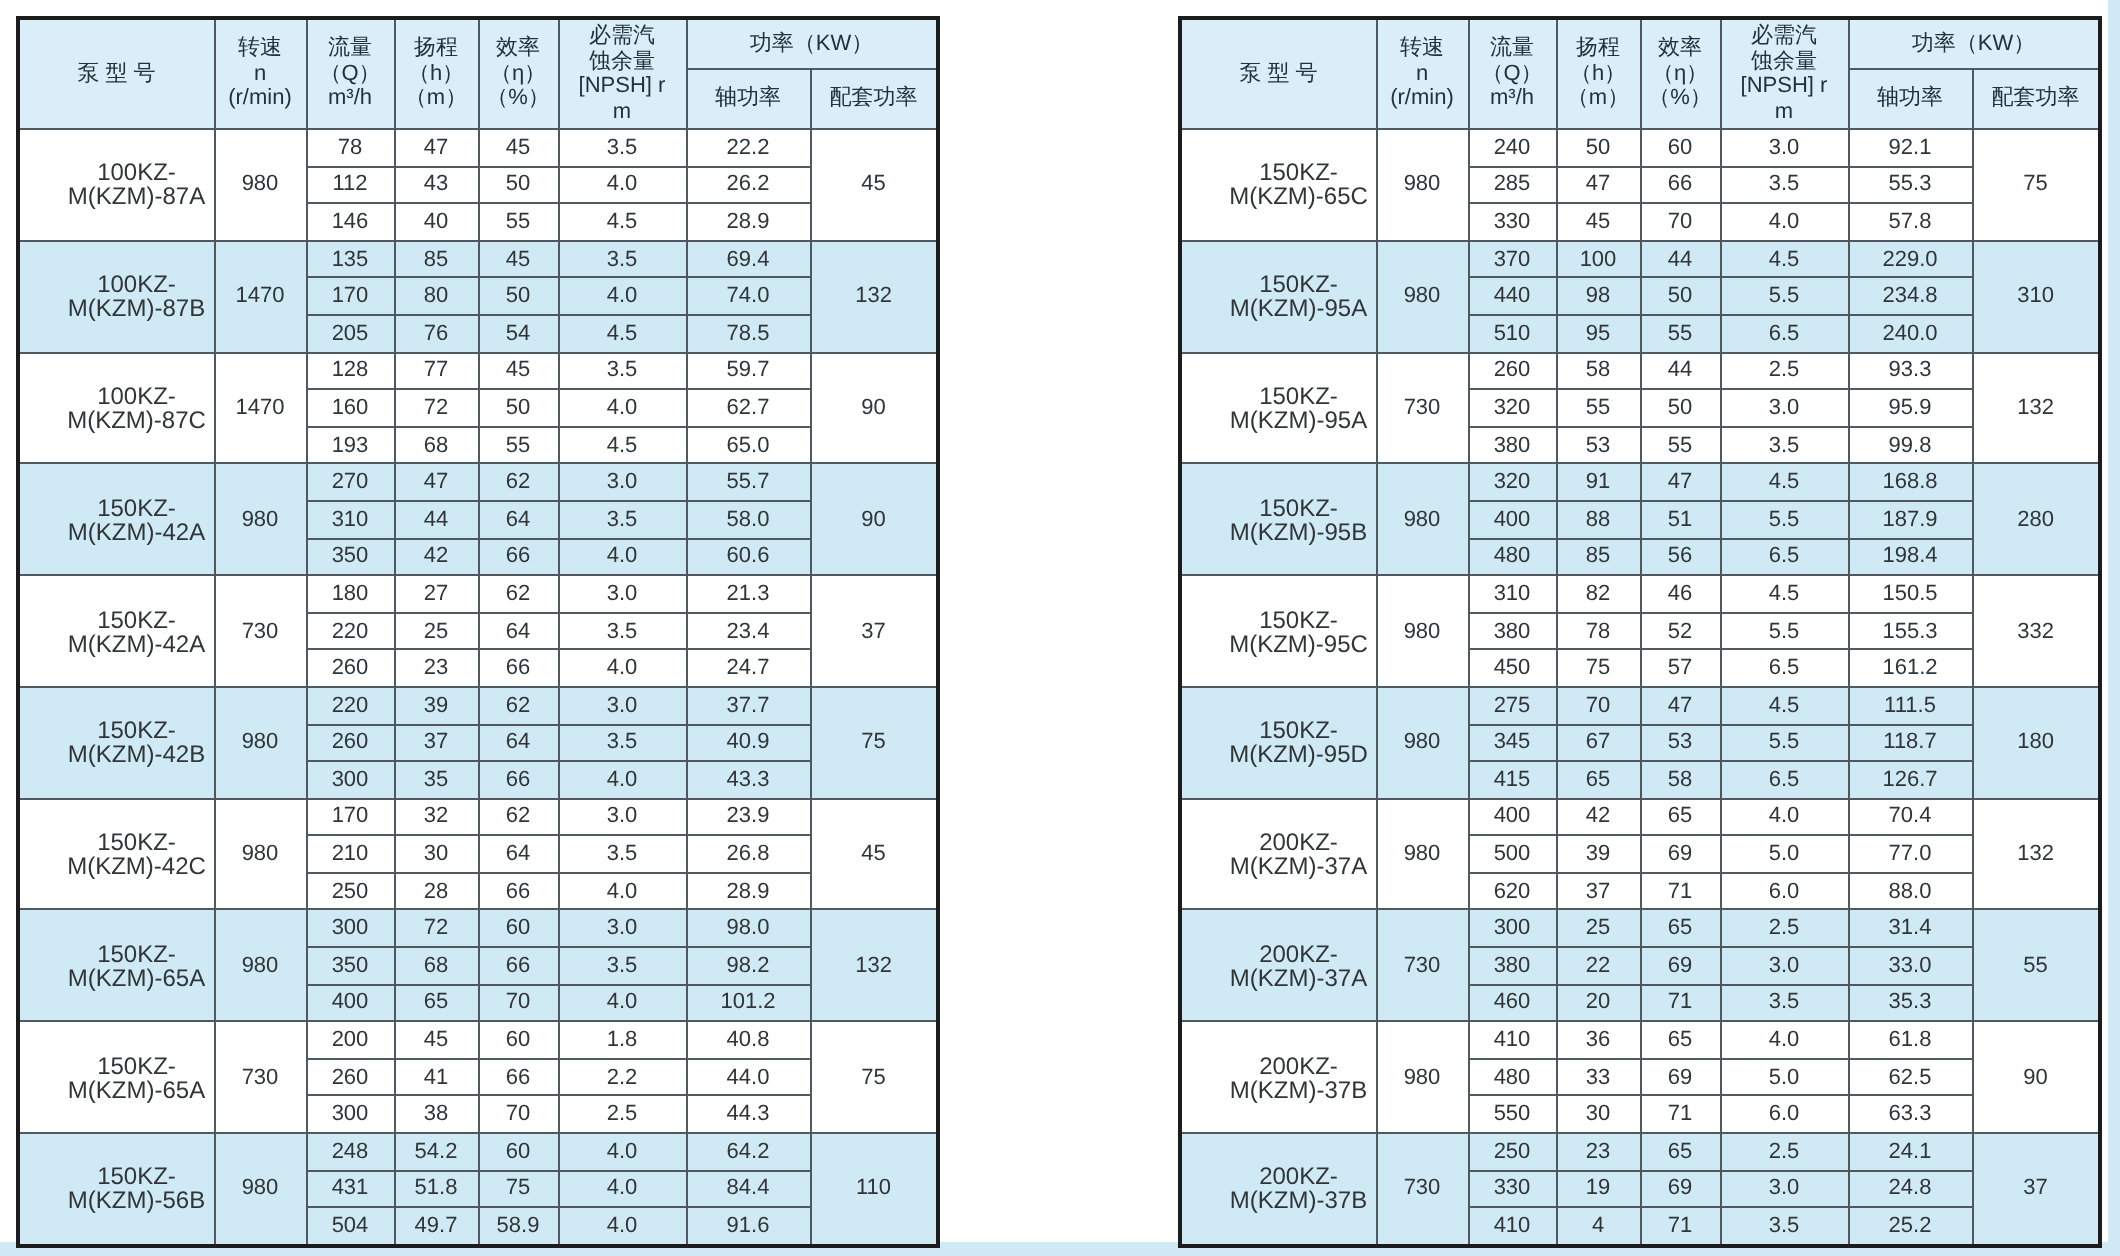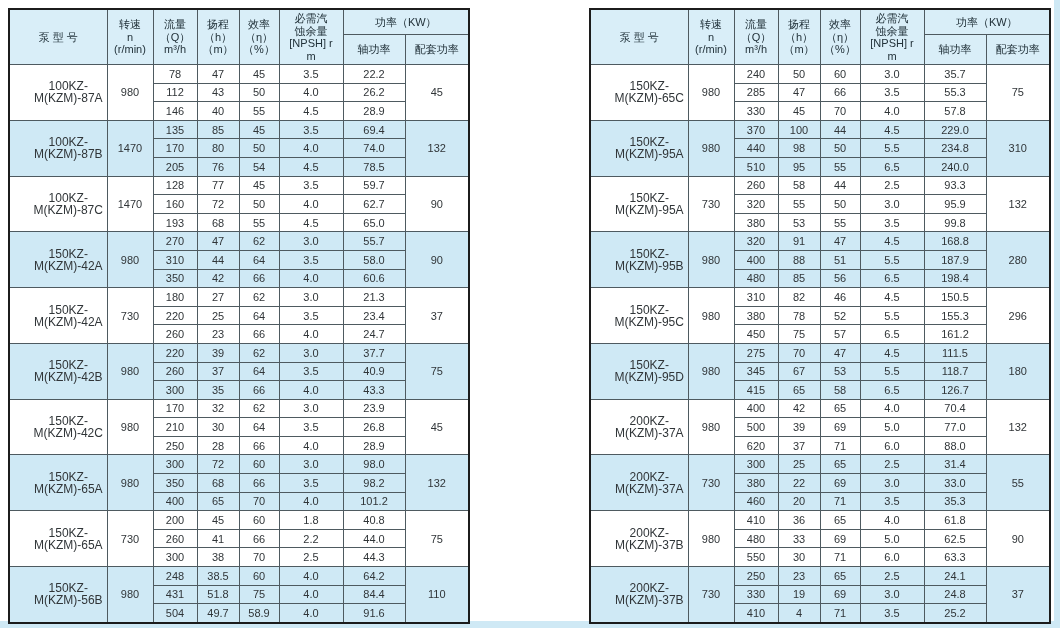--- a/index.html
+++ b/index.html
@@ -329,21 +329,21 @@
             <td>300</td>
             <td>38</td>
             <td>70</td>
             <td>2.5</td>
             <td>44.3</td>
           </tr>
           <tr class="band">
             <td rowspan="3" class="model">150KZ-M(KZM)-56B</td>
             <td rowspan="3">980</td>
             <td>248</td>
-            <td>38.5</td>
+            <td>54.2</td>
             <td>60</td>
             <td>4.0</td>
             <td>64.2</td>
             <td rowspan="3">110</td>
           </tr>
           <tr class="band">
             <td>431</td>
             <td>51.8</td>
             <td>75</td>
             <td>4.0</td>
@@ -399,21 +399,21 @@
         </tr>
       </thead>
       <tbody>
           <tr>
             <td rowspan="3" class="model">150KZ-M(KZM)-65C</td>
             <td rowspan="3">980</td>
             <td>240</td>
             <td>50</td>
             <td>60</td>
             <td>3.0</td>
-            <td>35.7</td>
+            <td>92.1</td>
             <td rowspan="3">75</td>
           </tr>
           <tr>
             <td>285</td>
             <td>47</td>
             <td>66</td>
             <td>3.5</td>
             <td>55.3</td>
           </tr>
           <tr>
@@ -496,21 +496,21 @@
             <td>198.4</td>
           </tr>
           <tr>
             <td rowspan="3" class="model">150KZ-M(KZM)-95C</td>
             <td rowspan="3">980</td>
             <td>310</td>
             <td>82</td>
             <td>46</td>
             <td>4.5</td>
             <td>150.5</td>
-            <td rowspan="3">296</td>
+            <td rowspan="3">332</td>
           </tr>
           <tr>
             <td>380</td>
             <td>78</td>
             <td>52</td>
             <td>5.5</td>
             <td>155.3</td>
           </tr>
           <tr>
             <td>450</td>

